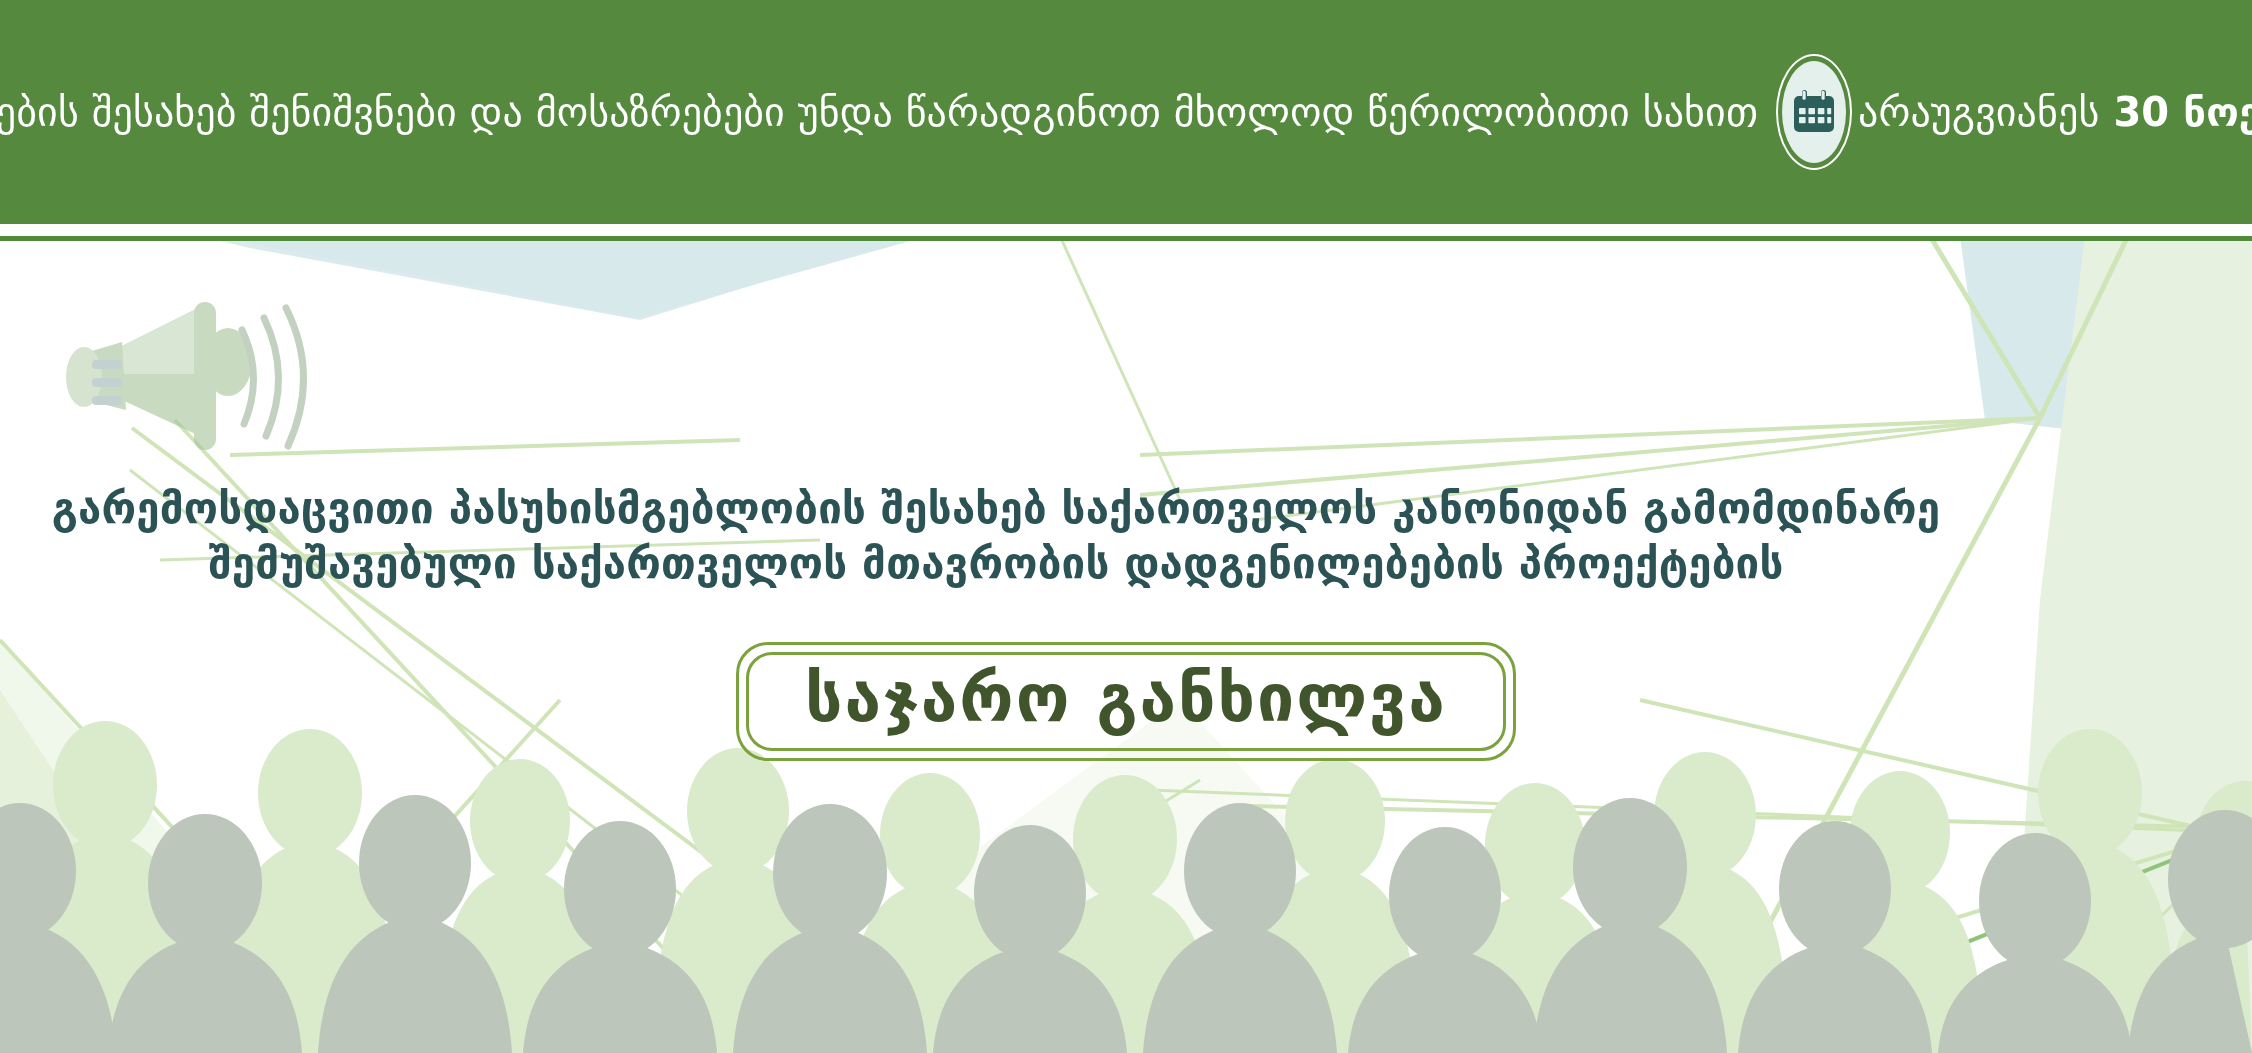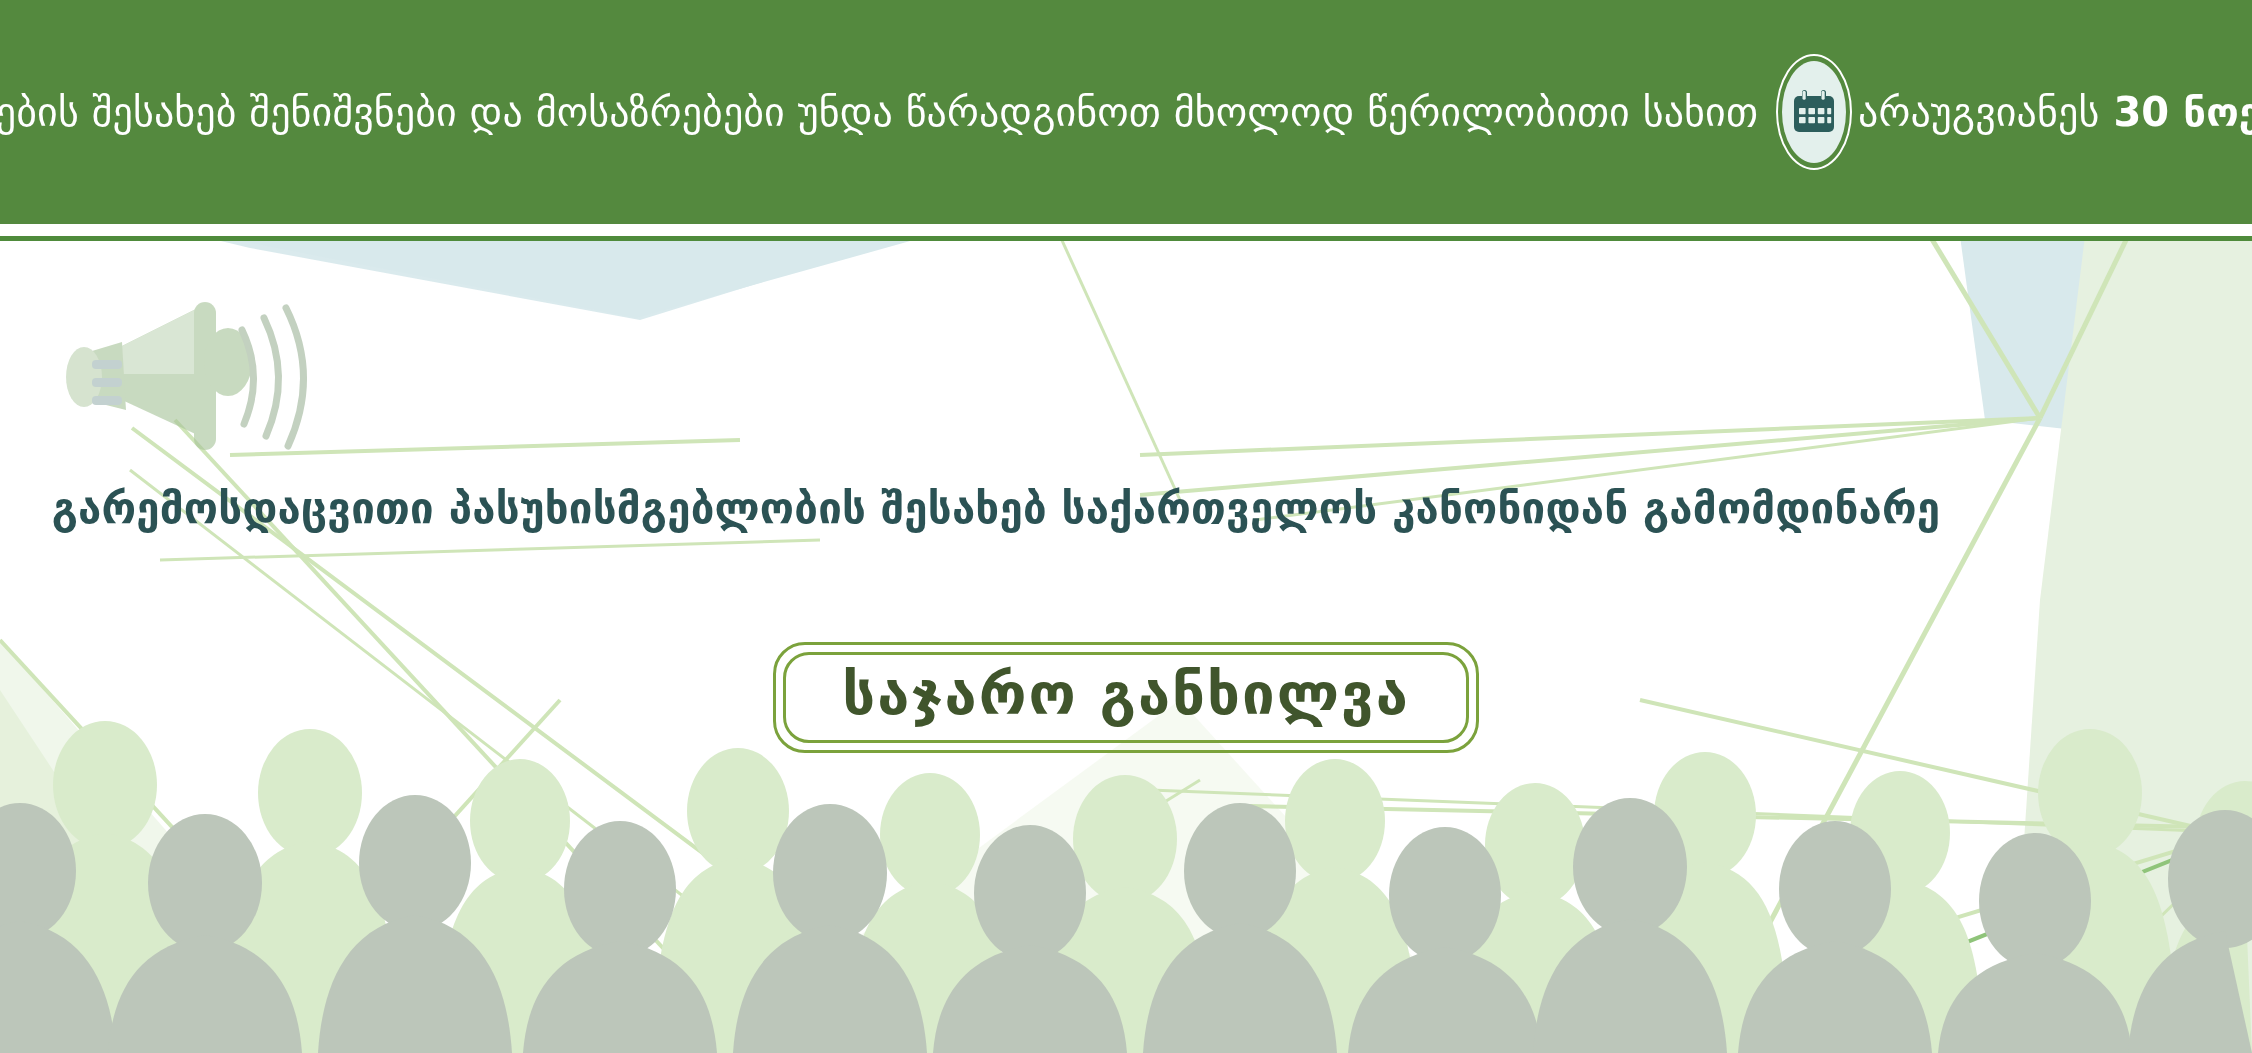--- a/index.html
+++ b/index.html
@@ -160,21 +160,21 @@
     padding: 7px;
     background: transparent;
   }
   .inner-box {
     border: 3px solid #7BA23C;
     border-radius: 26px;
     padding: 9px 56px 15px 56px;
   }
   .box-text {
     color: #40552C;
-    font-size: 58px;
+    font-size: 66px;
     font-weight: bold;
     line-height: 1.05;
     letter-spacing: 2px;
     white-space: nowrap;
     text-align: right;
   }
 
   
   .crowd {
     position: absolute;
@@ -357,20 +357,21 @@
       <g fill="none" stroke="#9FB59A" stroke-width="7" stroke-linecap="round">
         <path d="M190 42 Q 212 88, 192 136"></path>
         <path d="M212 30 Q 240 88, 214 148"></path>
         <path d="M234 20 Q 268 88, 236 158"></path>
       </g>
     </g>
   </svg>
 
   <div class="title-block">
     <div class="title-line">გარემოსდაცვითი პასუხისმგებლობის შესახებ საქართველოს კანონიდან გამომდინარე</div>
+    <div class="title-line">შემუშავებული საქართველოს მთავრობის დადგენილებების პროექტების</div>
   </div>
 
   <div class="box-wrap">
     <div class="outer-box">
       <div class="inner-box">
         <div class="box-text">საჯარო განხილვა</div>
       </div>
     </div>
   </div>
 

